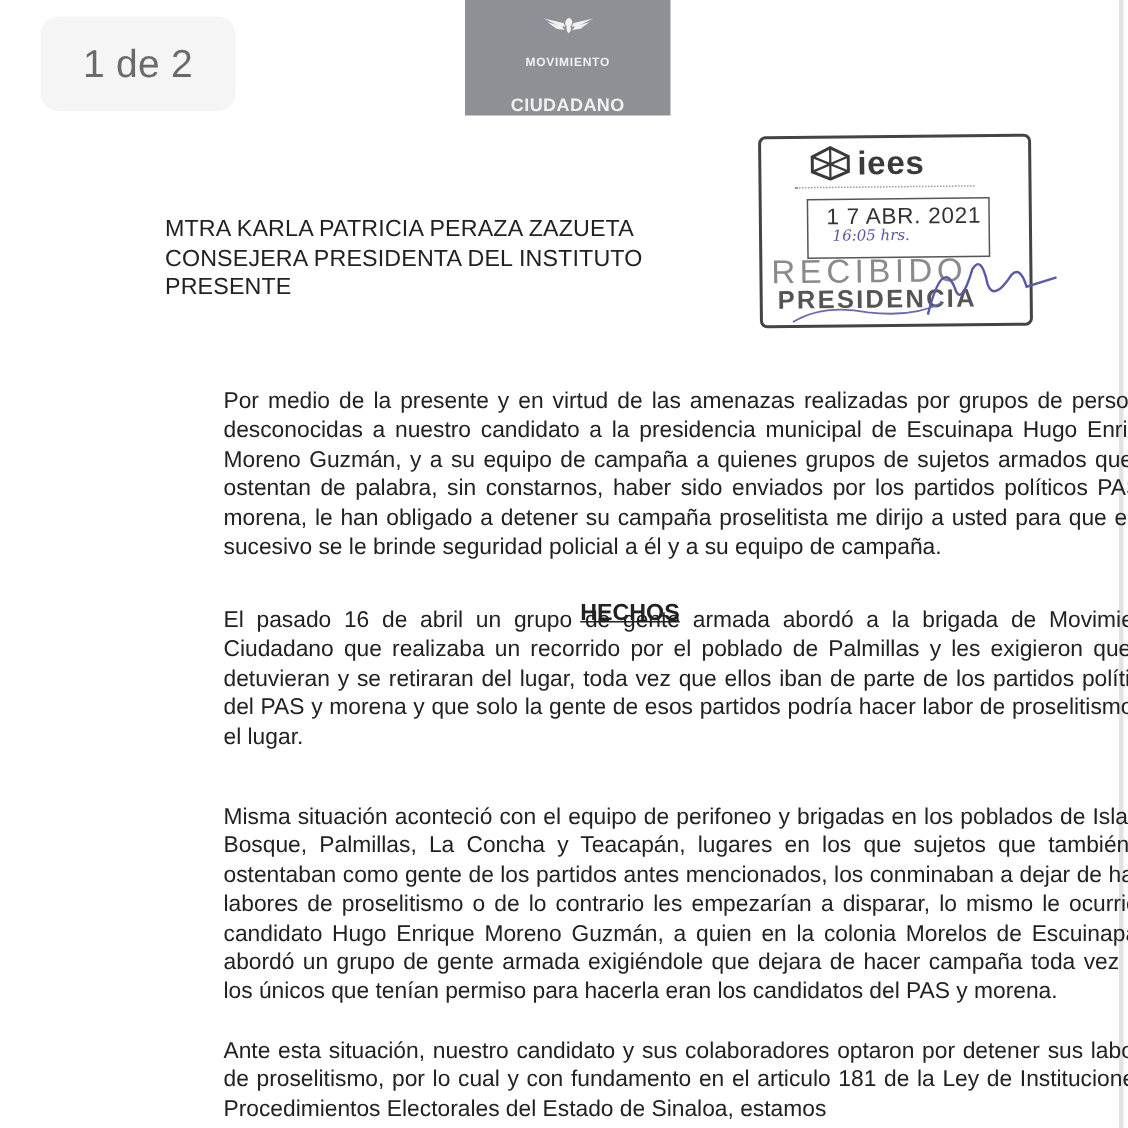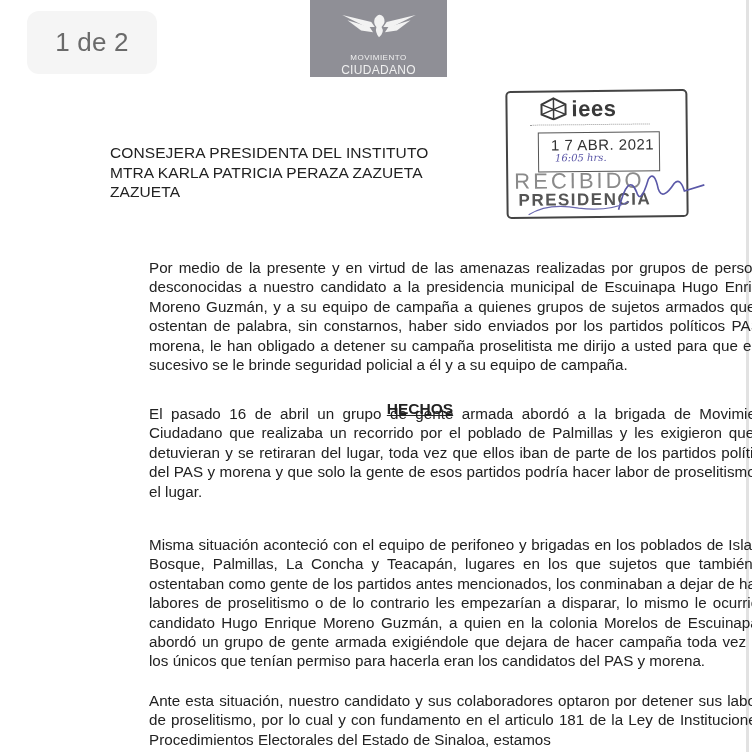--- a/index.html
+++ b/index.html
@@ -18,22 +18,22 @@
     background:#f5f5f5; border-radius:12px;
     display:flex; align-items:center; justify-content:center;
     font-size:26px; color:#6a6a6a; letter-spacing:0.2px;
   }
   .logo {
     position:absolute; left:310px; top:0; width:137px; height:77px;
     background:#8f8f96;
     display:flex; flex-direction:column; align-items:center;
   }
   .logo svg { margin-top:10px; }
-  .logo .l1 { color:#f0f0f0; font-weight:normal; font-size:8px; letter-spacing:0.5px; margin-top:14px; }
-  .logo .l2 { color:#f0f0f0; font-weight:normal; font-size:12px; letter-spacing:0.3px; margin-top:1px; }
+  .logo .l1 { color:#f0f0f0; font-weight:bold; font-size:8px; letter-spacing:0.5px; margin-top:14px; }
+  .logo .l2 { color:#f0f0f0; font-weight:bold; font-size:12px; letter-spacing:0.3px; margin-top:17px; }
 
   .stamp {
     position:absolute; left:506px; top:90px; width:178px; height:124px;
     border:2px solid #444; border-radius:5px; transform:rotate(-0.6deg);
   }
   .stamp .brand { position:absolute; left:32px; top:4px; display:flex; gap:4px; }
   .stamp .brand-text { font-weight:bold; font-size:22px; color:#3a3a3a; letter-spacing:0.5px; }
   .stamp .fine { position:absolute; left:22px; top:32px; width:120px; height:2px; border-top:1px dotted #999; }
   .stamp .datebox {
     position:absolute; left:30px; top:40px; width:120px; height:38px;
@@ -95,23 +95,23 @@
   </div>
   <span class="received">RECIBIDO</span>
   <span class="presidency">PRESIDENCIA</span>
   <svg class="sig" width="210" height="60" viewBox="0 0 210 60">
     <path d="M110 48 Q120 10 128 30 Q132 44 140 18 Q146 8 150 28 Q154 40 166 22 Q172 16 176 30 L196 24" fill="none" stroke="#5a58a8" stroke-width="1.6"></path>
     <path d="M20 52 Q40 40 70 46 Q100 50 120 40" fill="none" stroke="#6a68b0" stroke-width="1.2"></path>
   </svg>
 </div>
 
 <div class="recipient">
+  <div>MTRA KARLA PATRICIA PERAZA ZAZUETA</div>
   <div>CONSEJERA PRESIDENTA DEL INSTITUTO</div>
-  <div>MTRA KARLA PATRICIA PERAZA ZAZUETA</div>
-  <div>ZAZUETA</div>
+  <div>PRESENTE</div>
 </div>
 
 <div class="para p1">Por medio de la presente y en virtud de las amenazas realizadas por grupos de personas desconocidas a nuestro candidato a la presidencia municipal de Escuinapa Hugo Enrique Moreno Guzmán, y a su equipo de campaña a quienes grupos de sujetos armados que se ostentan de palabra, sin constarnos, haber sido enviados por los partidos políticos PAS Y morena, le han obligado a detener su campaña proselitista me dirijo a usted para que en lo sucesivo se le brinde seguridad policial a él y a su equipo de campaña.</div>
 
 <div class="hechos">HECHOS</div>
 
 <div class="para p2">El pasado 16 de abril un grupo de gente armada abordó a la brigada de Movimiento Ciudadano que realizaba un recorrido por el poblado de Palmillas y les exigieron que se detuvieran y se retiraran del lugar, toda vez que ellos iban de parte de los partidos políticos del PAS y morena y que solo la gente de esos partidos podría hacer labor de proselitismo en el lugar.</div>
 
 <div class="para p3">Misma situación aconteció con el equipo de perifoneo y brigadas en los poblados de Isla del Bosque, Palmillas, La Concha y Teacapán, lugares en los que sujetos que también se ostentaban como gente de los partidos antes mencionados, los conminaban a dejar de hacer labores de proselitismo o de lo contrario les empezarían a disparar, lo mismo le ocurrió al candidato Hugo Enrique Moreno Guzmán, a quien en la colonia Morelos de Escuinapa lo abordó un grupo de gente armada exigiéndole que dejara de hacer campaña toda vez que los únicos que tenían permiso para hacerla eran los candidatos del PAS y morena.</div>
 

